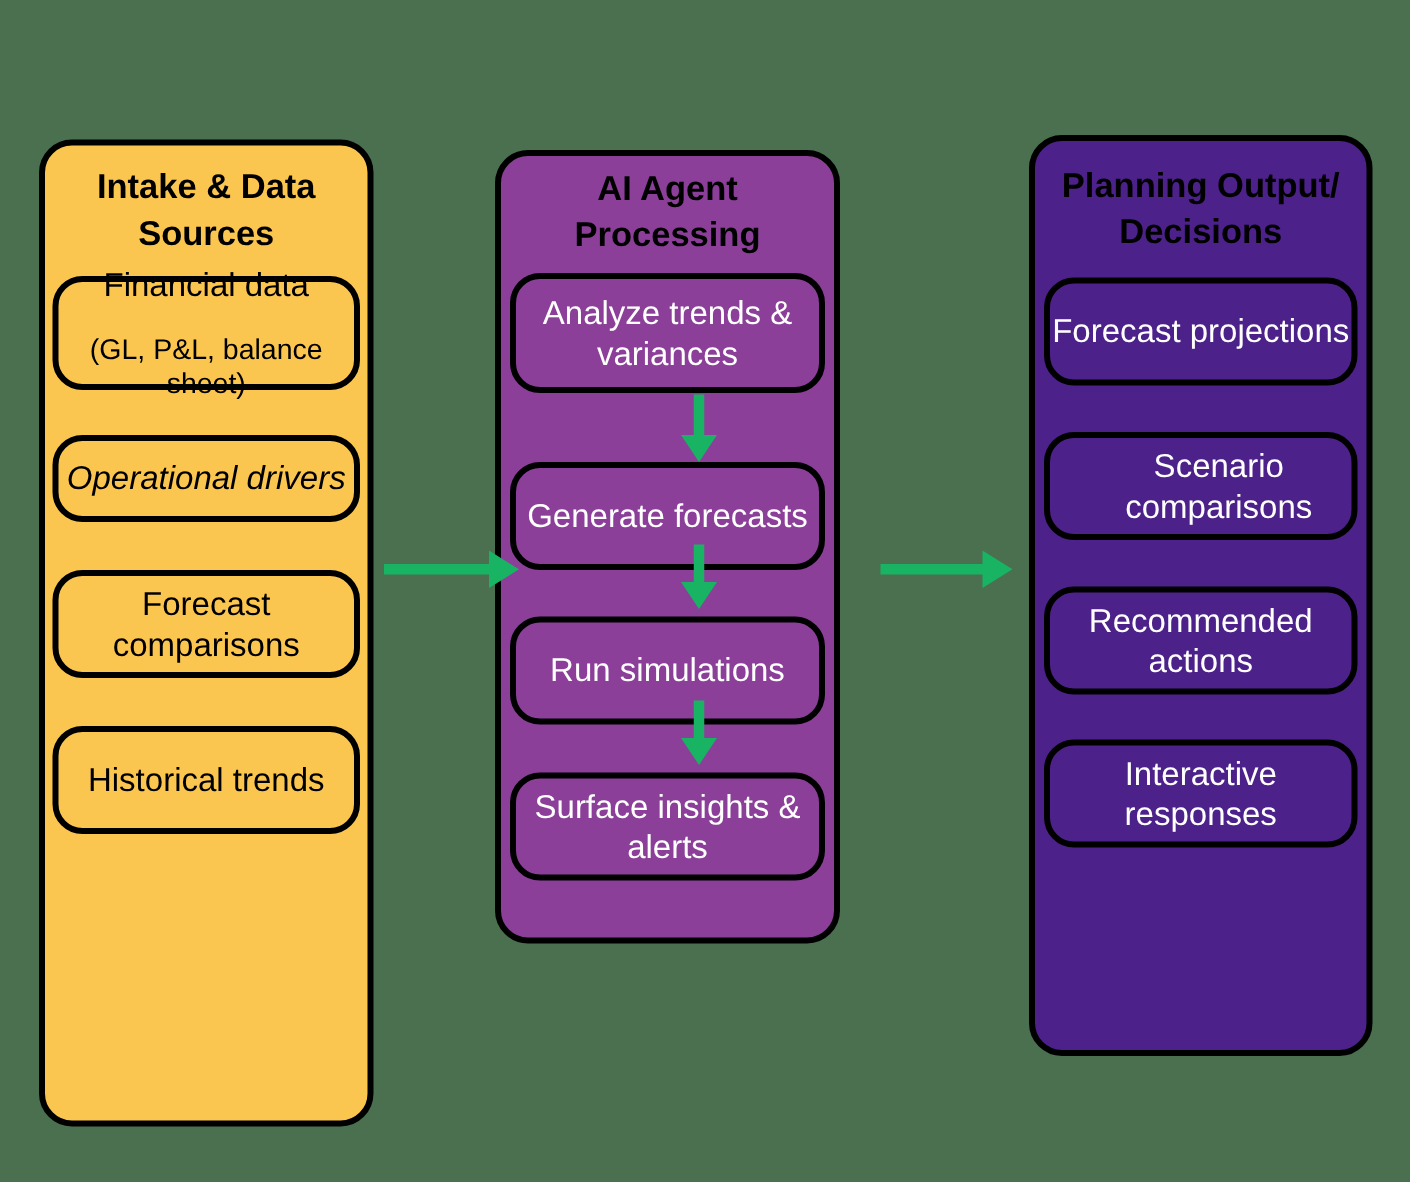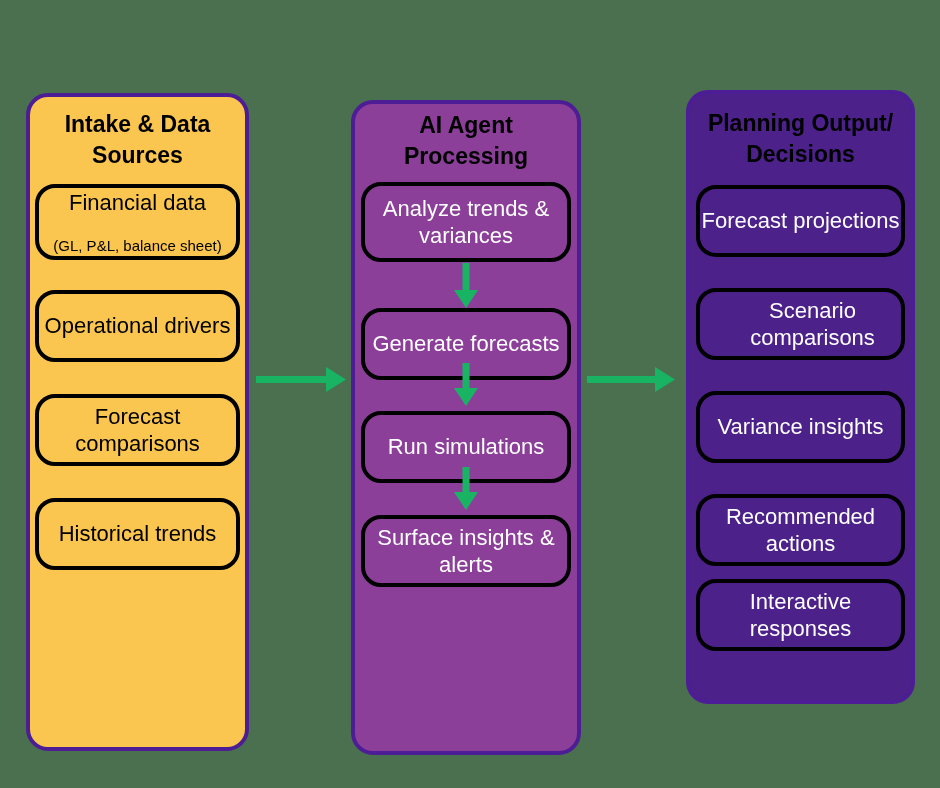--- a/index.html
+++ b/index.html
@@ -16,40 +16,40 @@
   #diagram {
     position: absolute;
     left: 0; top: 0;
     width: 940px;
     height: 788px;
   }
 
   
   .column {
     position: absolute;
-    border: 4px solid #4c1d95;
+    border: 4px solid #000000;
     border-radius: 22px;
     display: flex;
     flex-direction: column;
     align-items: center;
   }
 
   .col-intake {
     left: 26px;
     top: 93px;
     width: 223px;
     height: 658px;
     background: #fbc64f;
   }
 
   .col-processing {
-    left: 351px;
+    left: 330px;
     top: 100px;
     width: 230px;
-    height: 655px;
+    height: 529px;
     background: #8b3f99;
   }
 
   .col-output {
     left: 686px;
     top: 90px;
     width: 229px;
     height: 614px;
     background: #4c2189;
   }
@@ -80,33 +80,33 @@
     text-align: center;
   }
 
   .pill-title {
     font-size: 22px;
     line-height: 1.25;
     white-space: pre-line;
   }
 
   .pill-sub {
-    font-size: 15px;
+    font-size: 19px;
     line-height: 1.2;
     margin-top: 20px;
   }
 
   
   .col-intake .pill {
     width: 205px;
     background: #fbc64f;
     color: #000000;
   }
   .col-intake .pill-0 { height: 76px; margin-top: 13px; }
-  .col-intake .pill-1 { height: 72px; margin-top: 30px; }
+  .col-intake .pill-1 { height: 58px; margin-top: 30px; font-style: italic; }
   .col-intake .pill-2 { height: 72px; margin-top: 32px; }
   .col-intake .pill-3 { height: 72px; margin-top: 32px; }
 
   
   .col-processing .pill {
     width: 210px;
     background: #8b3f99;
     color: #ffffff;
   }
   .col-processing .pill-0 { height: 80px; margin-top: 10px; }
@@ -117,21 +117,21 @@
   
   .col-output .pill {
     width: 209px;
     background: #4c2189;
     color: #ffffff;
   }
   .col-output .pill-0 { height: 72px; margin-top: 15px; }
   .col-output .pill-1 { height: 72px; margin-top: 31px; padding-left: 24px; }
   .col-output .pill-2 { height: 72px; margin-top: 31px; }
   .col-output .pill-3 { height: 72px; margin-top: 31px; }
-  .col-output .pill-4 { height: 72px; margin-top: 13px; }
+  .col-output .pill-4 { height: 72px; margin-top: 30px; }
 
   
   #arrow-layer {
     position: absolute;
     left: 0; top: 0;
     width: 940px;
     height: 788px;
     pointer-events: none;
   }
 </style>
@@ -190,23 +190,20 @@
 Decisions</div>
 
     <div class="pill pill-0">
       <div class="pill-title">Forecast projections</div>
     </div>
 
     <div class="pill pill-1">
       <div class="pill-title">Scenario comparisons</div>
     </div>
 
-    <div class="pill pill-2">
-      <div class="pill-title">Variance insights</div>
-    </div>
 
     <div class="pill pill-3">
       <div class="pill-title">Recommended actions</div>
     </div>
 
     <div class="pill pill-4">
       <div class="pill-title">Interactive responses</div>
     </div>
   </div>
 

